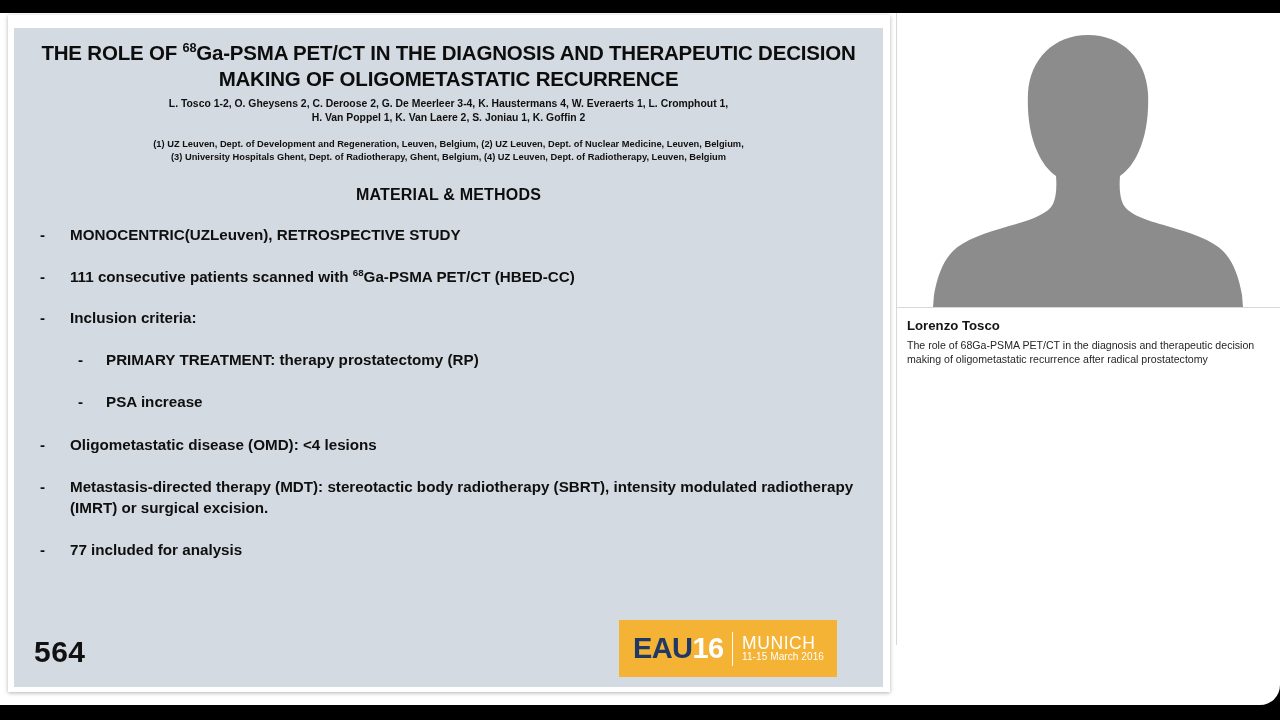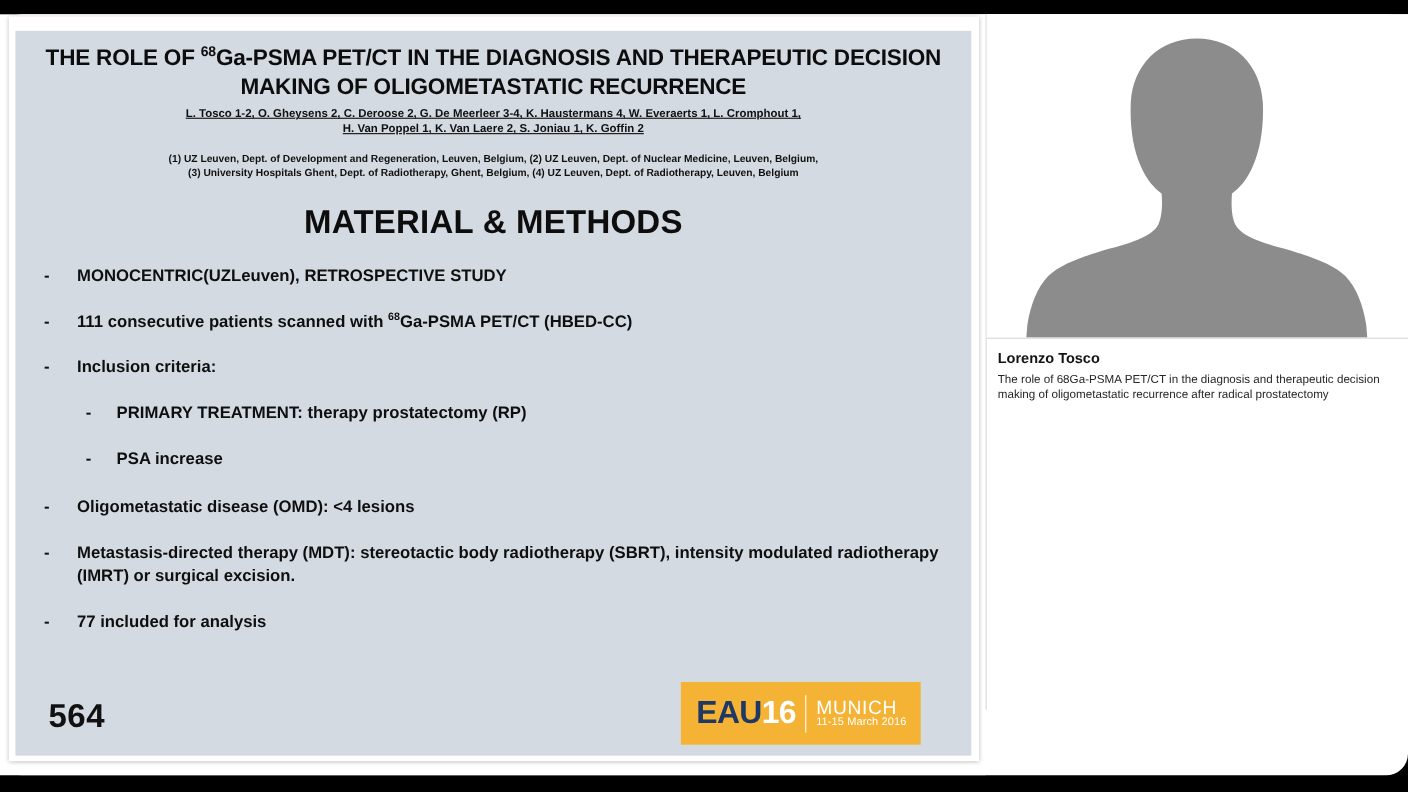--- a/index.html
+++ b/index.html
@@ -53,38 +53,37 @@
   .slide-title sup { font-size:0.62em; vertical-align:super; line-height:0; }
 
   .authors {
     margin-top:5px;
     text-align:center;
     color:#101010;
     font-weight:bold;
     font-size:10.4px;
     line-height:1.32;
     padding:0 31px;
-    text-decoration:underline;
   }
   .affiliations {
     margin-top:13px;
     text-align:center;
     color:#101010;
     font-weight:bold;
     font-size:9.3px;
     line-height:1.42;
     padding:0 50px;
   }
 
   .section-heading {
     margin-top:22px;
     text-align:center;
     color:#0d0d0d;
     font-weight:bold;
-    font-size:30px;
+    font-size:16px;
     letter-spacing:0.2px;
   }
 
   
   .bullets { margin-top:20px; padding:0 24px 0 26px; }
   .bullet {
     display:flex;
     align-items:flex-start;
     color:#0f0f0f;
     font-weight:bold;
@@ -97,21 +96,21 @@
   .bullet .dash { width:30px; flex:0 0 30px; }
   .bullet.sub .dash { width:28px; flex:0 0 28px; }
   .bullet .btext { flex:1 1 auto; }
   .bullet .btext sup { font-size:0.64em; vertical-align:super; line-height:0; }
 
   
   .slide-footer {
     position:absolute; left:0; bottom:0; width:869px; height:78px;
   }
   .abstract-number {
-    position:absolute; left:30px; bottom:18px;
+    position:absolute; left:20px; bottom:18px;
     color:#111; font-weight:bold; font-size:30px; letter-spacing:0.5px;
   }
   .copyright-mark {
     position:absolute; left:626px; bottom:22px;
     color:#c9cfd6; font-size:13px; font-weight:bold;
   }
   .eau-logo {
     position:absolute; right:46px; bottom:10px;
     width:218px; height:57px;
     background:#f5b335;

